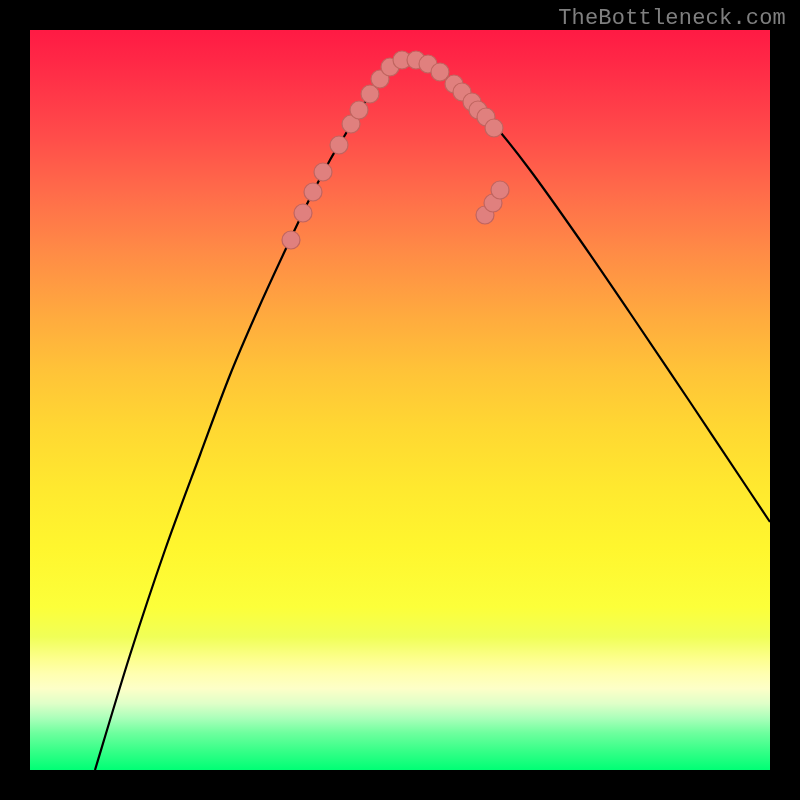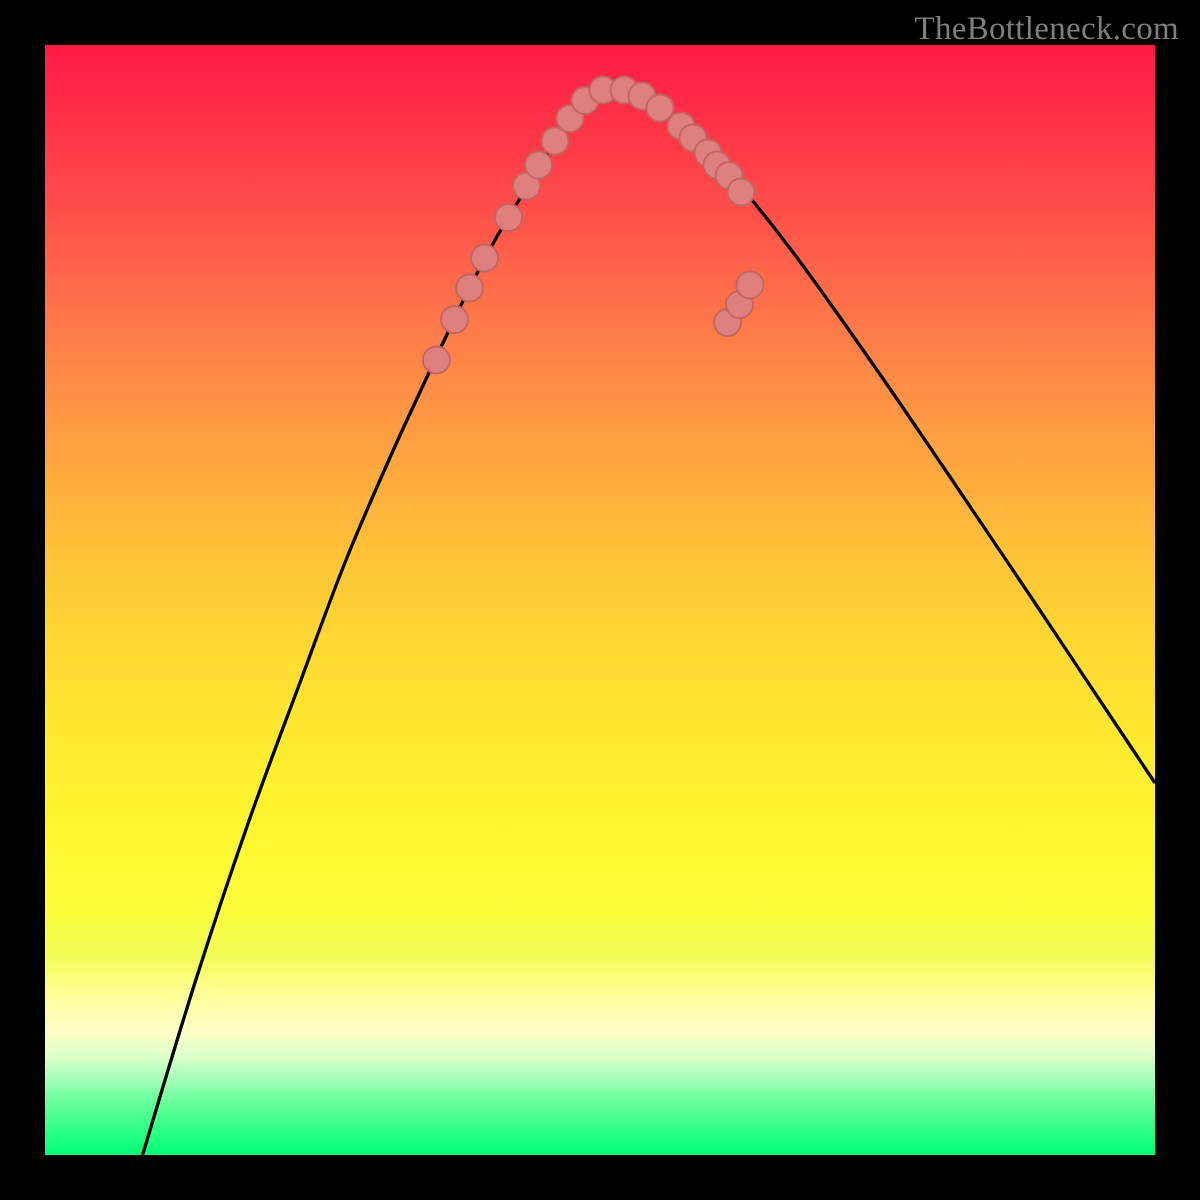--- a/index.html
+++ b/index.html
@@ -41,21 +41,21 @@
     );
   }
   .watermark {
     position: absolute;
     top: 6px;
     right: 14px;
     color: #7f7f7f;
     font-size: 22px;
     font-weight: 400;
     letter-spacing: 0.2px;
-    font-family: Liberation Serif, serif;
+    font-family: Liberation Mono, monospace;
   }
   svg.curve {
     position: absolute;
     left: 0;
     top: 0;
     width: 740px;
     height: 740px;
     overflow: visible;
   }
 </style>

